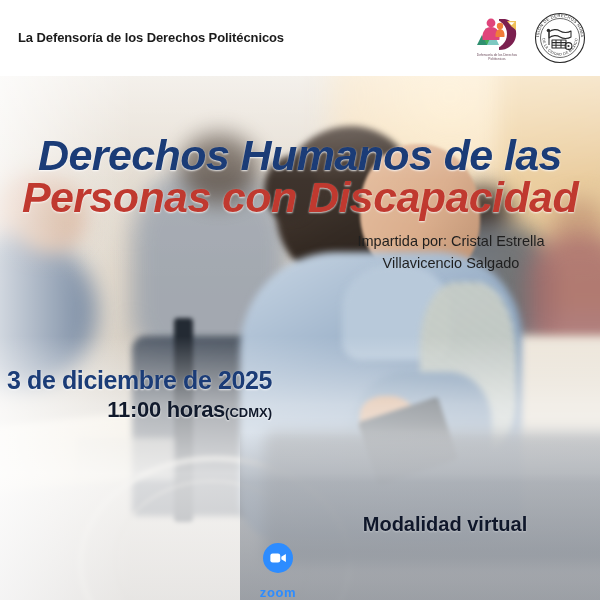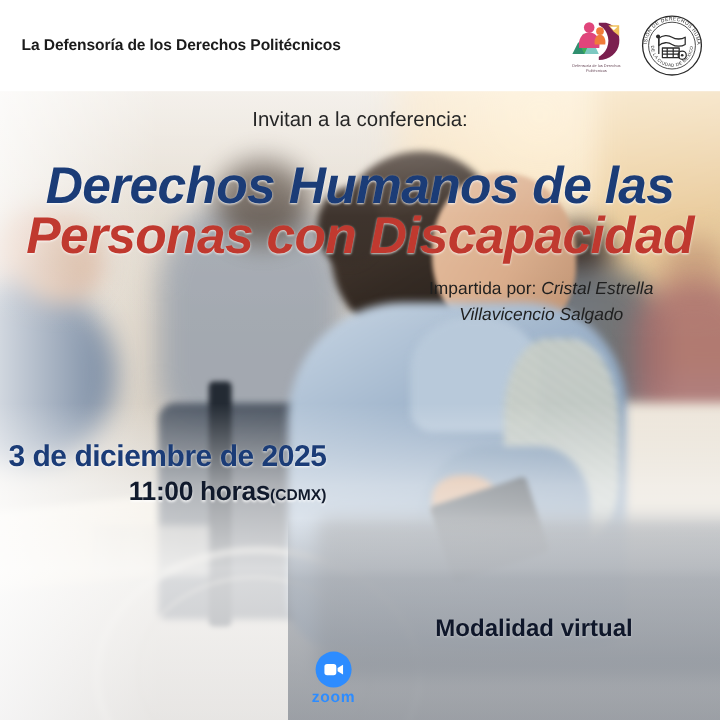--- a/index.html
+++ b/index.html
@@ -364,21 +364,21 @@
     position: absolute;
     top: 231px; right: 24px;
     width: 250px;
     text-align: center;
     font-size: 14.5px;
     color: #1f1f1f;
     line-height: 1.5;
     z-index: 4;
   }
   .speaker .lead { font-style: normal; }
-  .speaker .name { font-style: italic; }
+  .speaker .name { }
 
   .date-block {
     position: absolute;
     top: 366px; left: 0;
     width: 272px;
     text-align: right;
     z-index: 4;
   }
   .date-line {
     font-size: 25px;
@@ -434,21 +434,21 @@
     display: flex;
     align-items: center;
     justify-content: center;
   }
   .zoom-word {
     font-size: 13px;
     font-weight: bold;
     color: #2d8cff;
     letter-spacing: 0.6px;
     line-height: 1;
-    margin-top: 1px;
+    margin-top: 13px;
   }
   .zoom-lines {
     font-size: 17.5px;
     font-weight: bold;
     color: #ffffff;
     line-height: 1.42;
     text-shadow: 0 1px 2px rgba(0,0,0,.35);
     white-space: nowrap;
   }
 </style>
@@ -554,21 +554,20 @@
             <path d="M20 32.6 L34 32.6 M20 35.2 L34 35.2 M24 30 L24 38 M29 30 L29 38"></path>
             <circle cx="36.5" cy="36" r="3.4"></circle>
             <circle cx="36.5" cy="36" r="1.1" fill="#2b2b2b" stroke="none"></circle>
           </g>
         </svg>
       </div>
 
     </div>
   </div>
 
-  <div class="invitan">Invitan a la conferencia:</div>
 
   <div class="title-1">Derechos Humanos de las</div>
   <div class="title-2">Personas con Discapacidad</div>
 
   <div class="speaker">
     <span class="lead">Impartida por:</span>
     <span class="name">Cristal Estrella</span>
     <div class="name">Villavicencio Salgado</div>
   </div>
 

